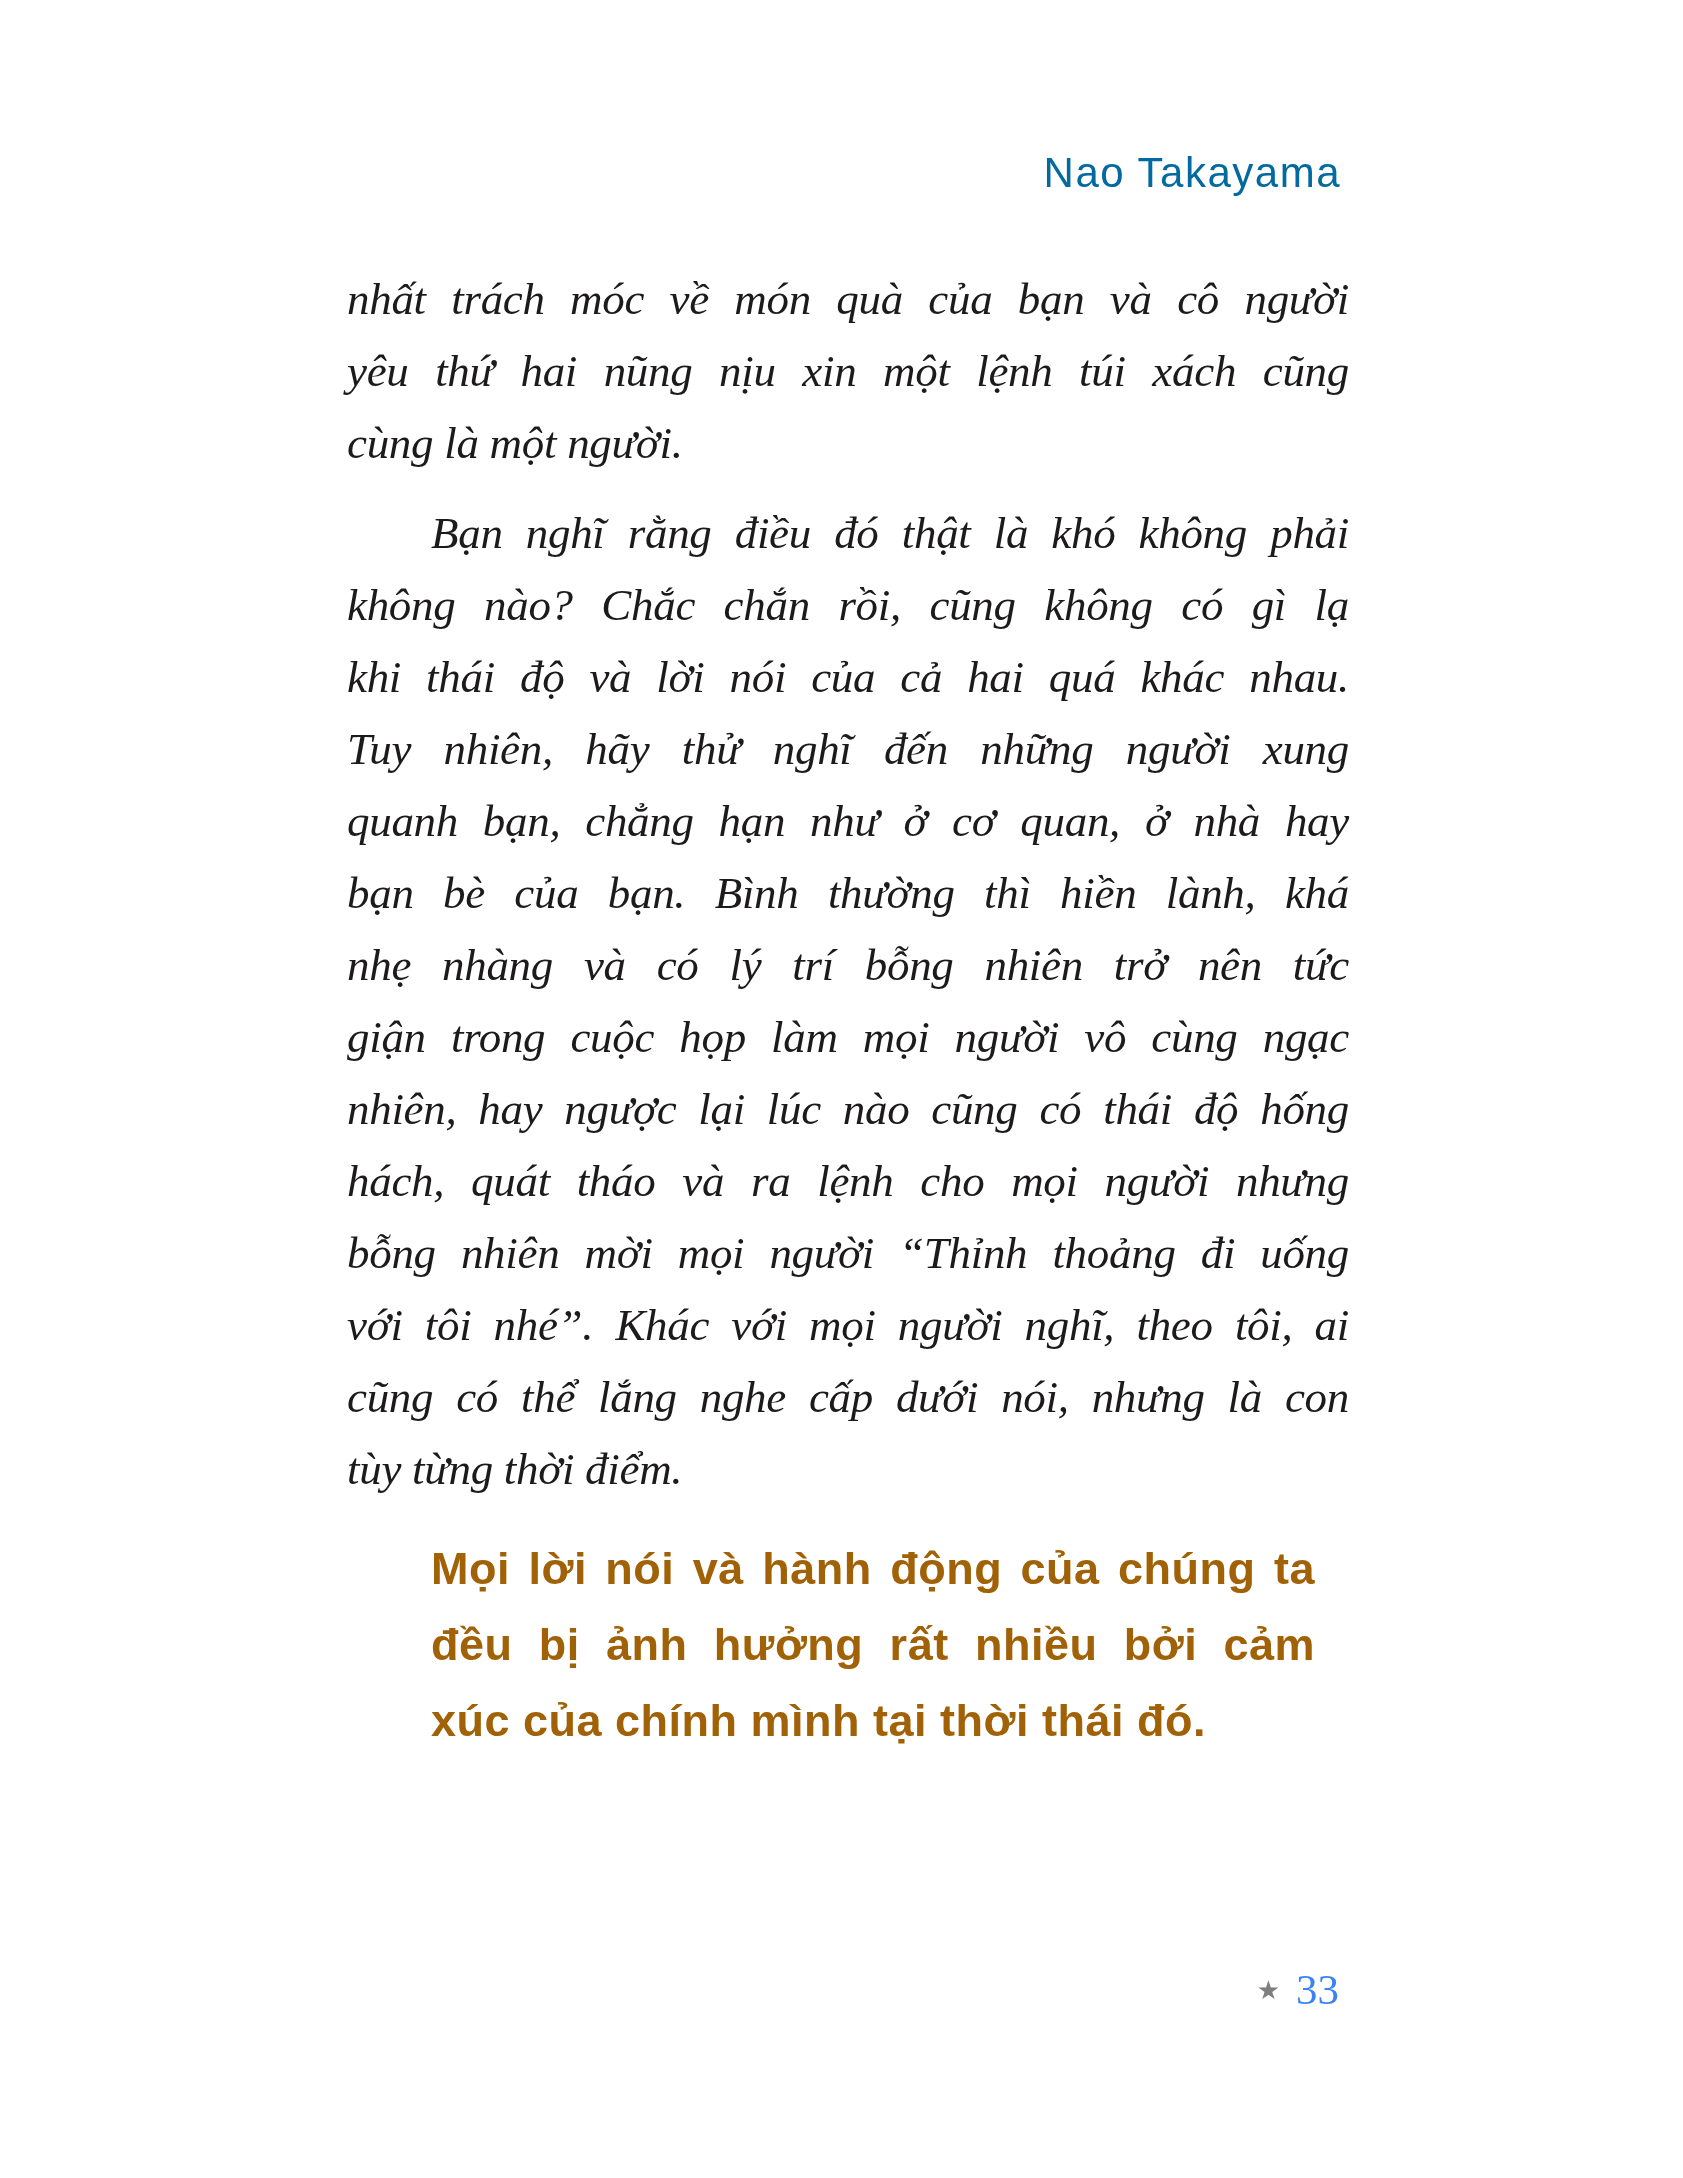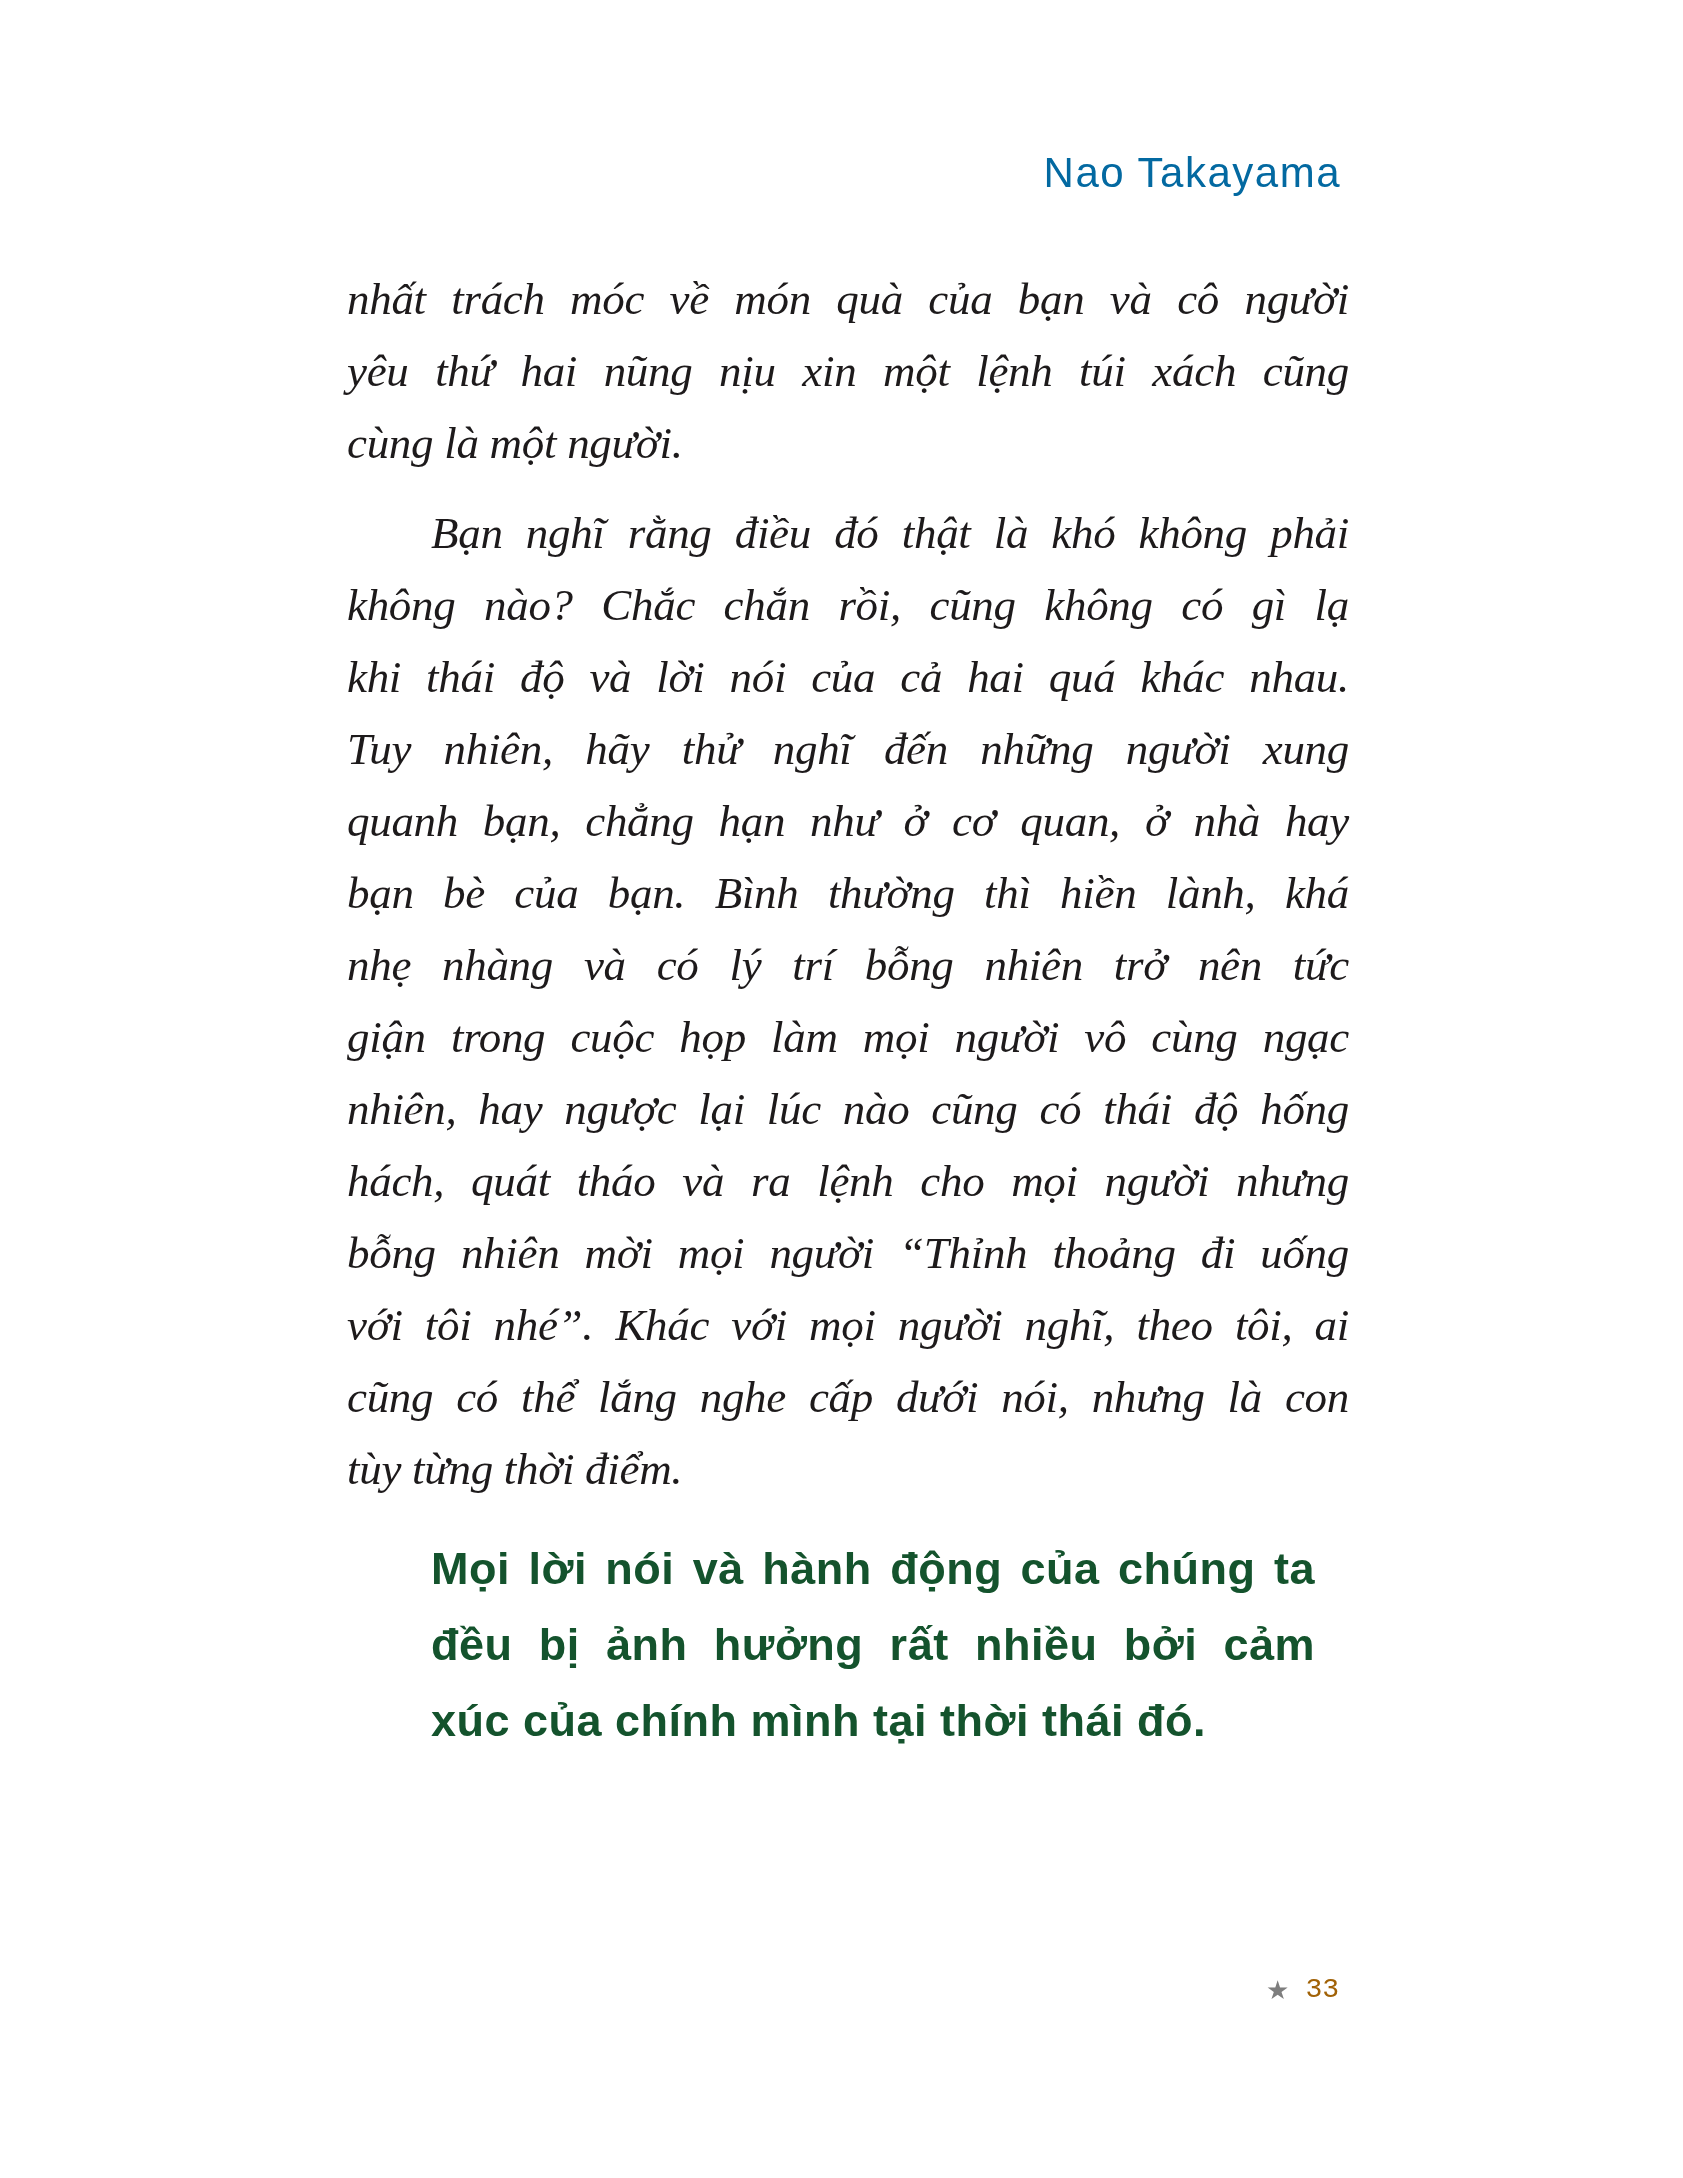--- a/index.html
+++ b/index.html
@@ -43,21 +43,21 @@
   .para2 { margin-top: 18px; }
   .para2 .line.first { text-indent: 84px; }
   .quote {
     margin-top: 26px;
     margin-left: 84px;
     width: 884px;
     font-family: "Liberation Sans", "DejaVu Sans", sans-serif;
     font-weight: bold;
     font-size: 45px;
     letter-spacing: 0.5px;
-    color: #14532d;
+    color: #a16207;
   }
   .qline {
     height: 76px;
     line-height: 76px;
     text-align: justify;
     text-align-last: justify;
   }
   .qline.plast { text-align-last: left; }
   .footer {
     position: absolute;
@@ -66,24 +66,24 @@
     align-items: center;
     gap: 16px;
   }
   .star {
     color: #7e7e7e;
     font-size: 26px;
     line-height: 40px;
     font-family: "DejaVu Sans", sans-serif;
   }
   .pagenum {
-    color: #a16207;
-    font-size: 28px;
+    color: #3b82f6;
+    font-size: 43px;
     line-height: 40px;
-    font-family: Liberation Mono, monospace;
+    font-family: Liberation Serif, serif;
   }
 </style>
 </head>
 <body>
 
 <div class="page">
 
   <div class="author">Nao Takayama</div>
 
   <div class="bodytext">

